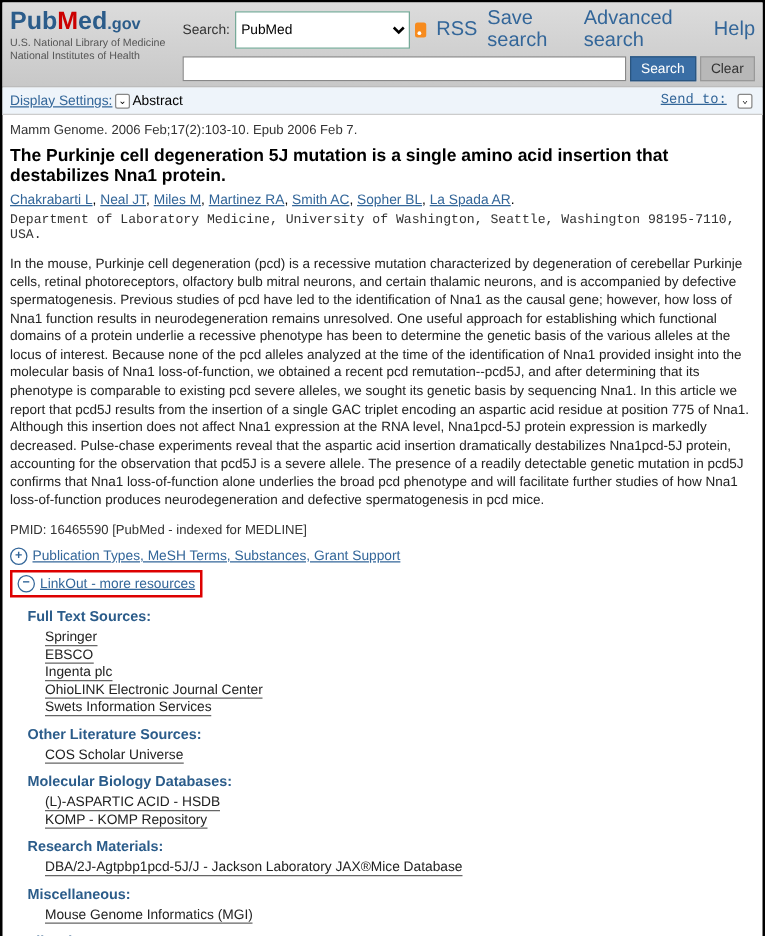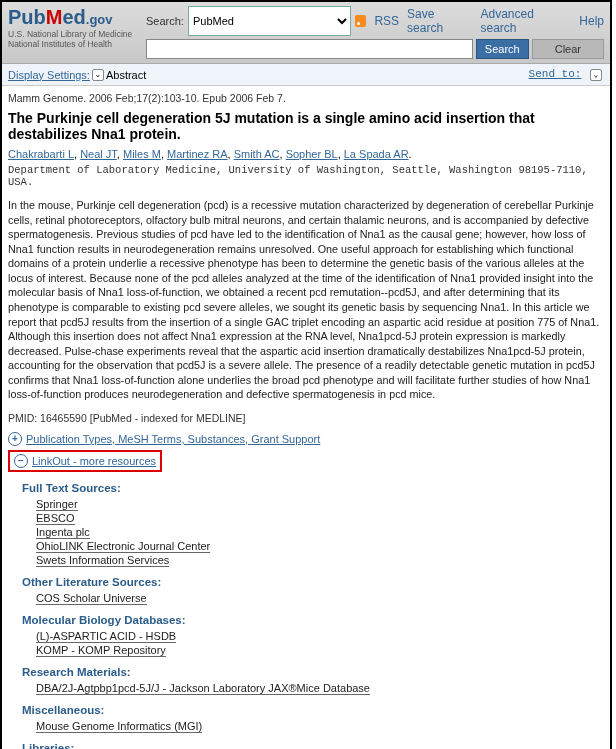--- a/index.html
+++ b/index.html
@@ -52,21 +52,21 @@
   width: 165px;
   font-size: 11px;
   border: 1px solid #7a9; background:#fff;
   height: 30px;
 }
 .top-links {
   margin-left: auto;
   display: flex;
   align-items: center;
   gap: 8px;
-  font-size: 12px;
+  font-size: 16px;
   justify-content: space-between;
 }
 .top-links a { color: #336699; text-decoration: none; }
 .rss-icon {
   width: 12px; height: 12px;
   background: #f78b1e;
   border-radius: 2px;
   display: inline-block;
   position: relative;
 }
@@ -96,21 +96,21 @@
   border: 1px solid #2a5580;
   font-size: 11px;
   padding: 2px 8px;
   cursor: pointer;
 }
 .btn-clear {
   background: #b8b8b8;
   color: #333;
   border: 1px solid #999;
   font-size: 11px;
-  padding: 2px 22px;
+  padding: 2px 8px;
   cursor: pointer;
 }
 .sub-bar {
   background: #eef4fa;
   border-bottom: 1px solid #ccc;
   padding: 4px 6px;
   display: flex;
   align-items: center;
   font-size: 11px;
 }

